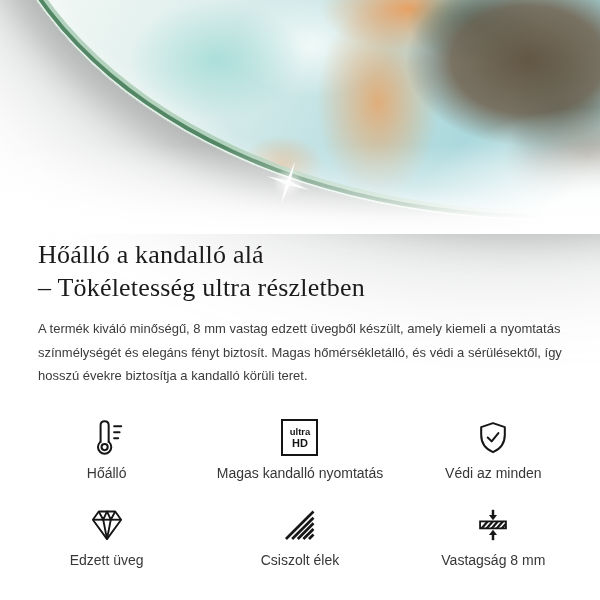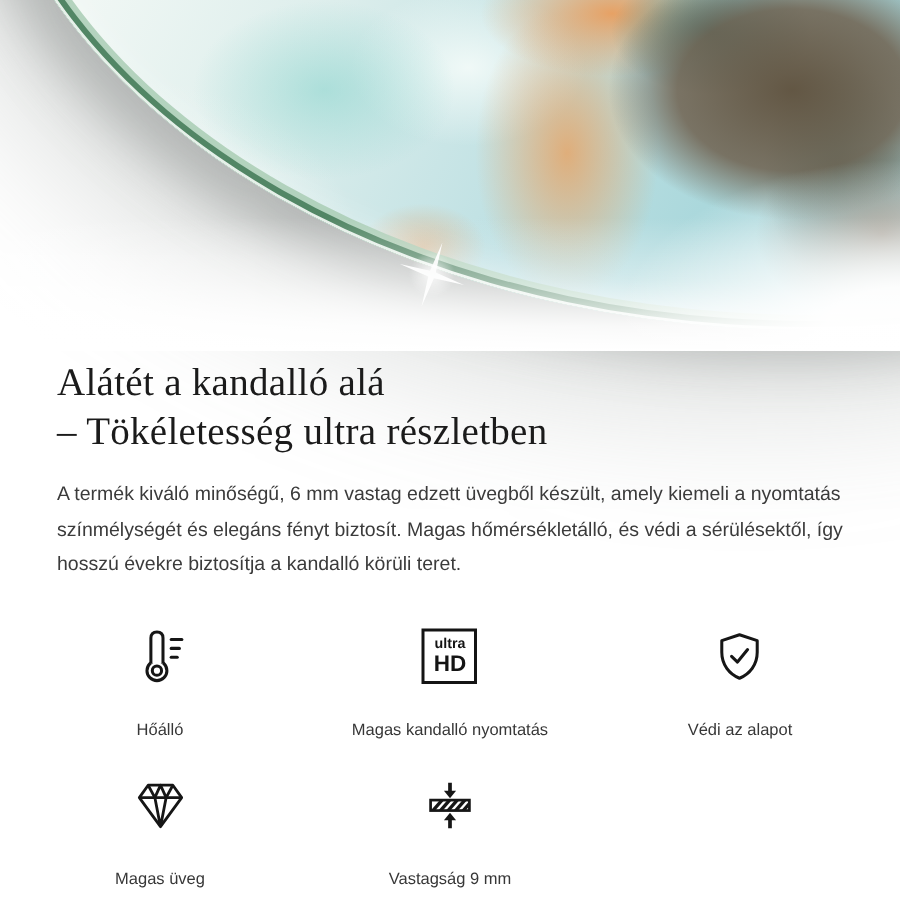--- a/index.html
+++ b/index.html
@@ -101,35 +101,35 @@
     row-gap: 20px;
     margin: 26px -28px 0 -28px;
     text-align: center;
   }
   .feature { display: flex; flex-direction: column; align-items: center; }
   .feature-icon {
     height: 42px;
     display: flex; align-items: flex-end; justify-content: center;
   }
   .feature-label {
-    margin-top: 25px;
-    font-size: 11px;
+    margin-top: 9px;
+    font-size: 14px;
     color: #373737;
   }
 
   .hd-badge {
     width: 33px; height: 33px;
     border: 2.6px solid #141414;
     border-radius: 0;
     display: flex; flex-direction: column;
     align-items: center; justify-content: center;
     color: #141414;
   }
   .hd-badge .t1 { font-size: 9.5px; font-weight: 700; line-height: 1; }
-  .hd-badge .t2 { font-size: 15px; font-weight: 800; line-height: 0.95; margin-top: 1px; }
+  .hd-badge .t2 { font-size: 11px; font-weight: 800; line-height: 0.95; margin-top: 1px; }
 
   .icon-svg { display: block; }
 </style>
 </head>
 <body>
 
 <div class="hero">
   <div class="disc">
     <div class="art"></div>
   </div>
@@ -146,25 +146,25 @@
       <polygon points="30,5 32.2,27.8 55,30 32.2,32.2 30,55 27.8,32.2 5,30 27.8,27.8"></polygon>
     </g>
   </svg>
 
   <div class="hero-fade"></div>
 </div>
 
 <div class="content">
 
   <div class="heading">
-    <div>Alátét a kandalló alá</div>
+    <div>Hőálló a kandalló alá</div>
     <div>– Tökéletesség ultra részletben</div>
   </div>
 
-  <p class="description">A termék kiváló minőségű, 6 mm vastag edzett üvegből készült, amely kiemeli a nyomtatás színmélységét és elegáns fényt biztosít. Magas hőmérsékletálló, és védi a sérülésektől, így hosszú évekre biztosítja a kandalló körüli teret.</p>
+  <p class="description">A termék kiváló minőségű, 8 mm vastag edzett üvegből készült, amely kiemeli a nyomtatás színmélységét és elegáns fényt biztosít. Magas hőmérsékletálló, és védi a sérülésektől, így hosszú évekre biztosítja a kandalló körüli teret.</p>
 
   <div class="features">
 
     <div class="feature">
       <div class="feature-icon">
         <svg class="icon-svg" width="34" height="38" viewBox="0 0 28 32" fill="none" stroke="#161616" stroke-width="1.7">
           <circle cx="12" cy="24.5" r="5.6"></circle>
           <path d="M8.6,20.5 V6.2 Q8.6,2.8 12,2.8 Q15.4,2.8 15.4,6.2 V20.5" fill="#ffffff"></path>
           <circle cx="12" cy="24.5" r="2.6"></circle>
           <path d="M20,7 H26" stroke-linecap="round"></path>
@@ -185,35 +185,47 @@
       <div class="feature-label">Magas kandalló nyomtatás</div>
     </div>
 
     <div class="feature">
       <div class="feature-icon">
         <svg class="icon-svg" width="36" height="36" viewBox="0 0 32 32" fill="none" stroke="#161616" stroke-width="1.8" stroke-linejoin="round">
           <path d="M16,2.8 L26.5,6.3 V13.2 C26.5,20.6 22.1,26.1 16,28.6 C9.9,26.1 5.5,20.6 5.5,13.2 V6.3 Z"></path>
           <path d="M11.3,15.6 L14.8,19 L20.8,11.6" stroke-linecap="round"></path>
         </svg>
       </div>
-      <div class="feature-label">Védi az alapot</div>
+      <div class="feature-label">Védi az minden</div>
     </div>
 
     <div class="feature">
       <div class="feature-icon">
         <svg class="icon-svg" width="40" height="36" viewBox="0 0 34 30" fill="none" stroke="#161616" stroke-width="1.6" stroke-linejoin="round">
           <path d="M5,10.5 L10,3.5 H24 L29,10.5 L17,27 Z"></path>
           <path d="M5,10.5 H29"></path>
           <path d="M10,3.5 L13.8,10.5 L17,3.5 L20.2,10.5 L24,3.5"></path>
           <path d="M13.8,10.5 L17,27 M20.2,10.5 L17,27"></path>
         </svg>
       </div>
-      <div class="feature-label">Magas üveg</div>
-    </div>
-
+      <div class="feature-label">Edzett üveg</div>
+    </div>
+
+    <div class="feature">
+      <div class="feature-icon">
+        <svg class="icon-svg" width="36" height="36" viewBox="0 0 32 32" fill="none" stroke="#161616" stroke-width="2.4">
+          <path d="M3.5,28.5 L28,4"></path>
+          <path d="M9,28.5 L28,9.5"></path>
+          <path d="M14,28.5 L28,14.5"></path>
+          <path d="M19,28.5 L28,19.5"></path>
+          <path d="M24,28.5 L28,24.5"></path>
+        </svg>
+      </div>
+      <div class="feature-label">Csiszolt élek</div>
+    </div>
 
     <div class="feature">
       <div class="feature-icon">
         <svg class="icon-svg" width="36" height="36" viewBox="0 0 32 32">
           <defs>
             <clipPath id="barclip">
                 <rect x="5" y="13.2" width="22" height="5.4"></rect>
               </clipPath>
           </defs>
           <path d="M16,2.5 V7.5" stroke="#161616" stroke-width="2.2" fill="none"></path>
@@ -223,17 +235,17 @@
             <path d="M5,20 L12,12"></path>
             <path d="M9.5,20 L16.5,12"></path>
             <path d="M14,20 L21,12"></path>
             <path d="M18.5,20 L25.5,12"></path>
             <path d="M23,20 L30,12"></path>
           </g>
           <path d="M16,29.5 V24.5" stroke="#161616" stroke-width="2.2" fill="none"></path>
           <polygon points="12.4,24.8 19.6,24.8 16,20.3" fill="#161616"></polygon>
         </svg>
       </div>
-      <div class="feature-label">Vastagság 9 mm</div>
+      <div class="feature-label">Vastagság 8 mm</div>
     </div>
 
   </div>
 </div>
 
 </body></html>

